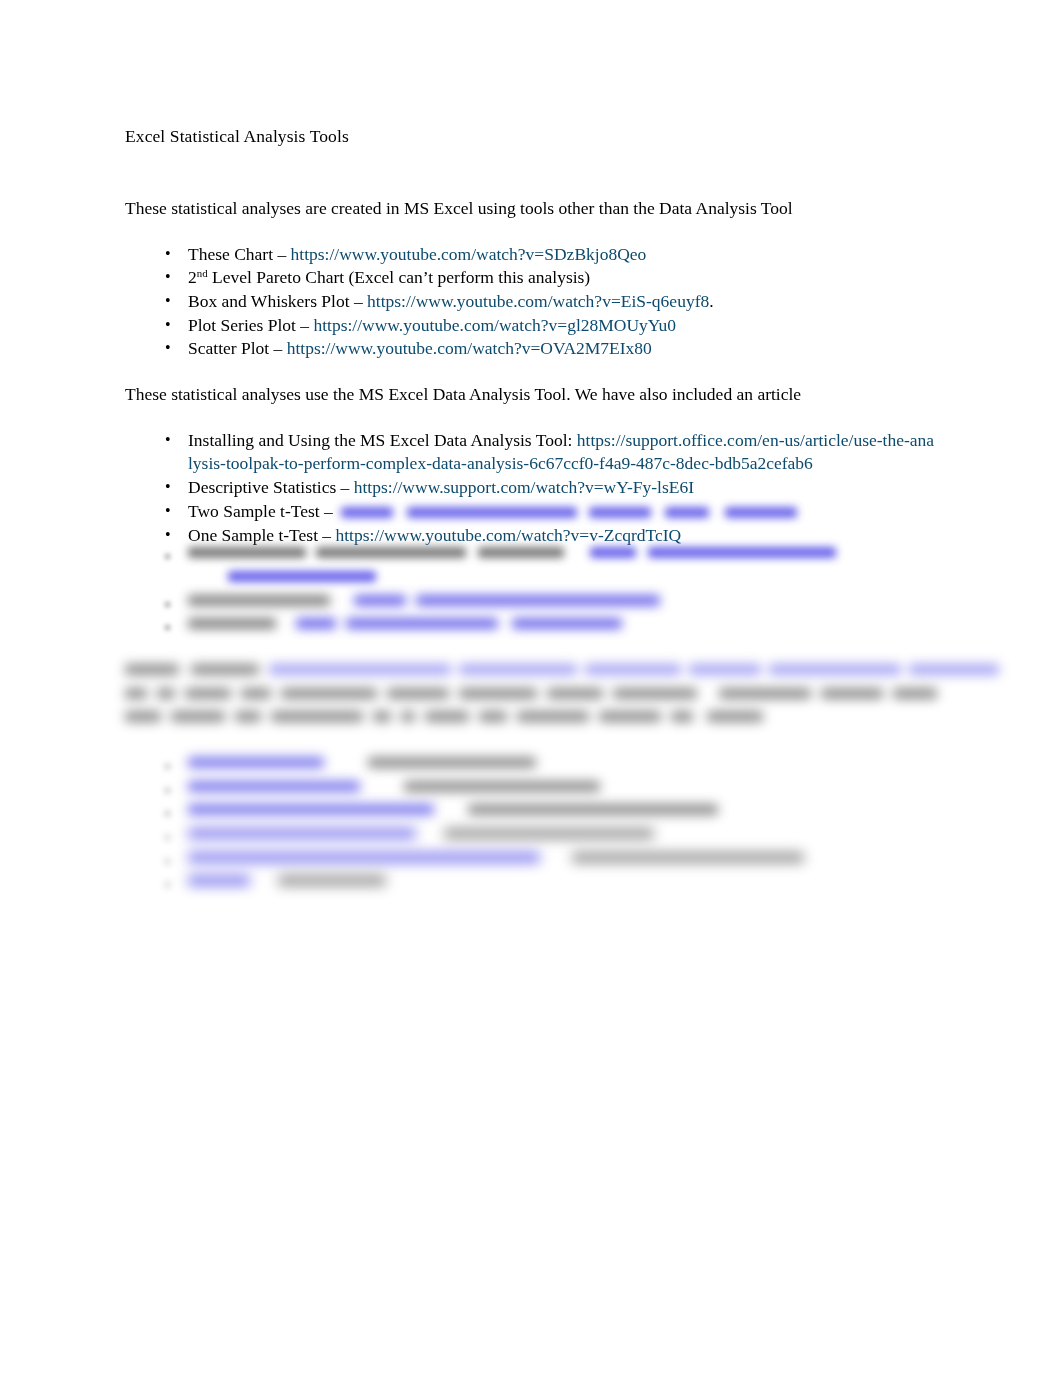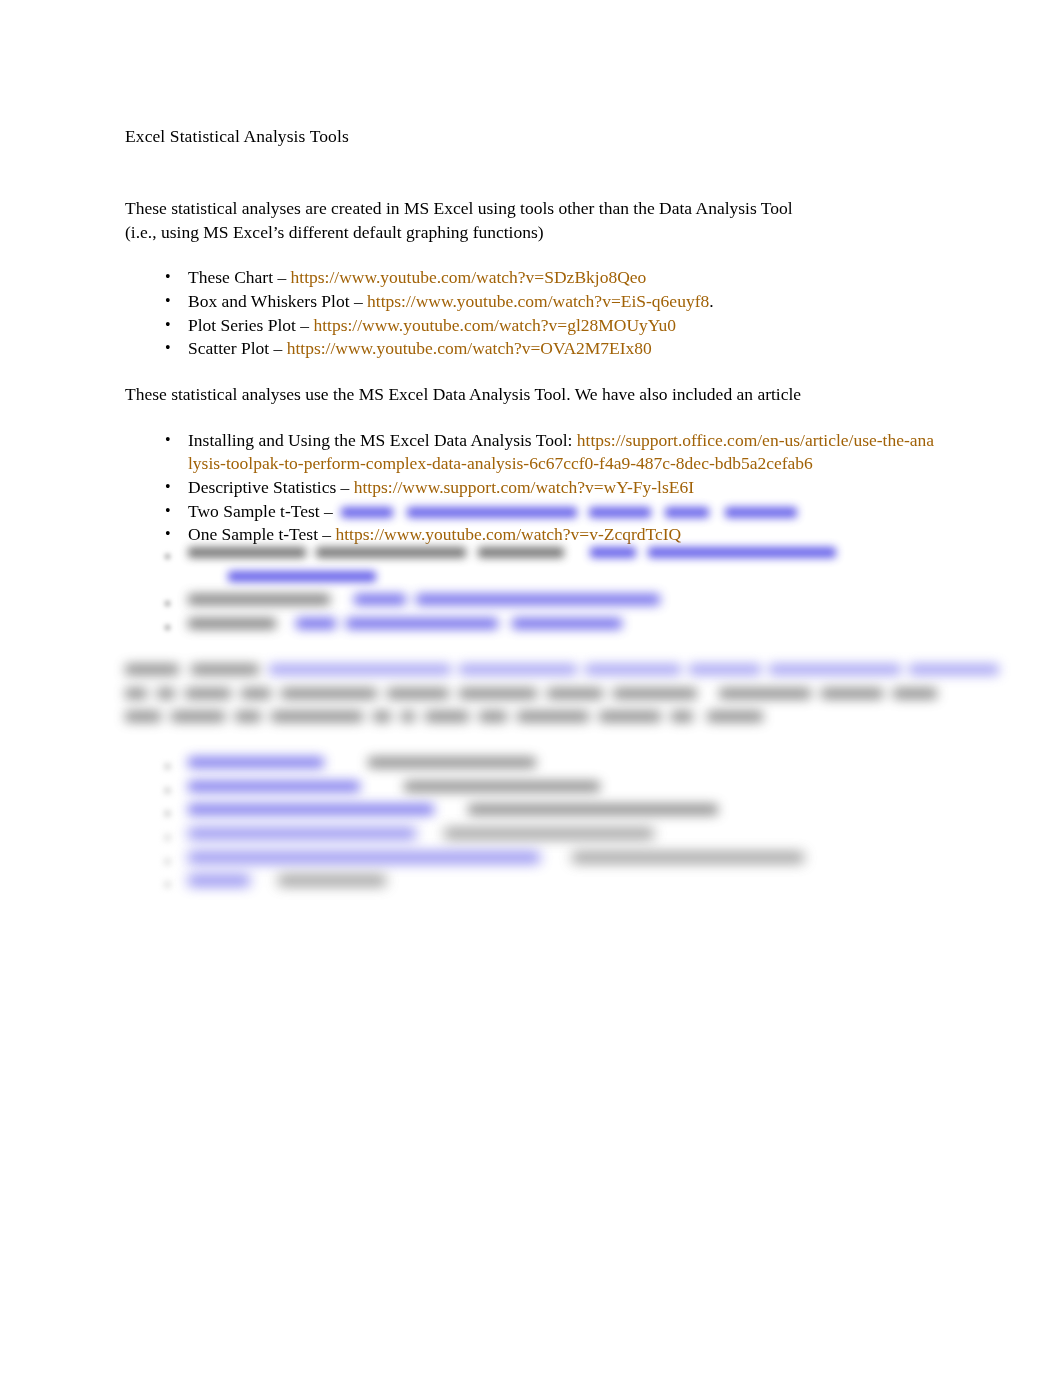--- a/index.html
+++ b/index.html
@@ -63,21 +63,21 @@
     content: "\2022";
     position: absolute;
     left: 40px;
     top: -1px;
     font-size: 16px;
     line-height: 23.7px;
     color: #000;
   }
 
   a.link, .link {
-    color: #a16207;
+    color: #0c4a6e;
     text-decoration: none;
     word-break: break-all;
   }
   sup.ord {
     font-size: 0.62em;
     vertical-align: 0.52em;
     line-height: 0;
   }
 
   
@@ -142,31 +142,33 @@
 
 <div class="page">
   <div class="content">
 
     <div class="doc-title">Excel Statistical Analysis Tools</div>
 
     <div class="spacer-lg"></div>
 
     <p class="para">
       <span>These statistical analyses are created in MS Excel using tools other than the Data Analysis Tool</span><br>
-      <span>(i.e., using MS Excel’s different default graphing functions)</span>
     </p>
 
     <div class="spacer-para"></div>
 
     <ul class="blist">
 
       <li>
         <span>These Chart – </span><a class="link" href="#">https://www.youtube.com/watch?v=SDzBkjo8Qeo</a><span></span>
       </li>
 
+      <li>
+        <span>2</span><sup class="ord">nd</sup><span> Level Pareto Chart (Excel can’t perform this analysis)</span>
+      </li>
 
       <li>
         <span>Box and Whiskers Plot – </span><a class="link" href="#">https://www.youtube.com/watch?v=EiS-q6euyf8</a><span>.</span>
       </li>
 
       <li>
         <span>Plot Series Plot – </span><a class="link" href="#">https://www.youtube.com/watch?v=gl28MOUyYu0</a><span></span>
       </li>
 
       <li>

